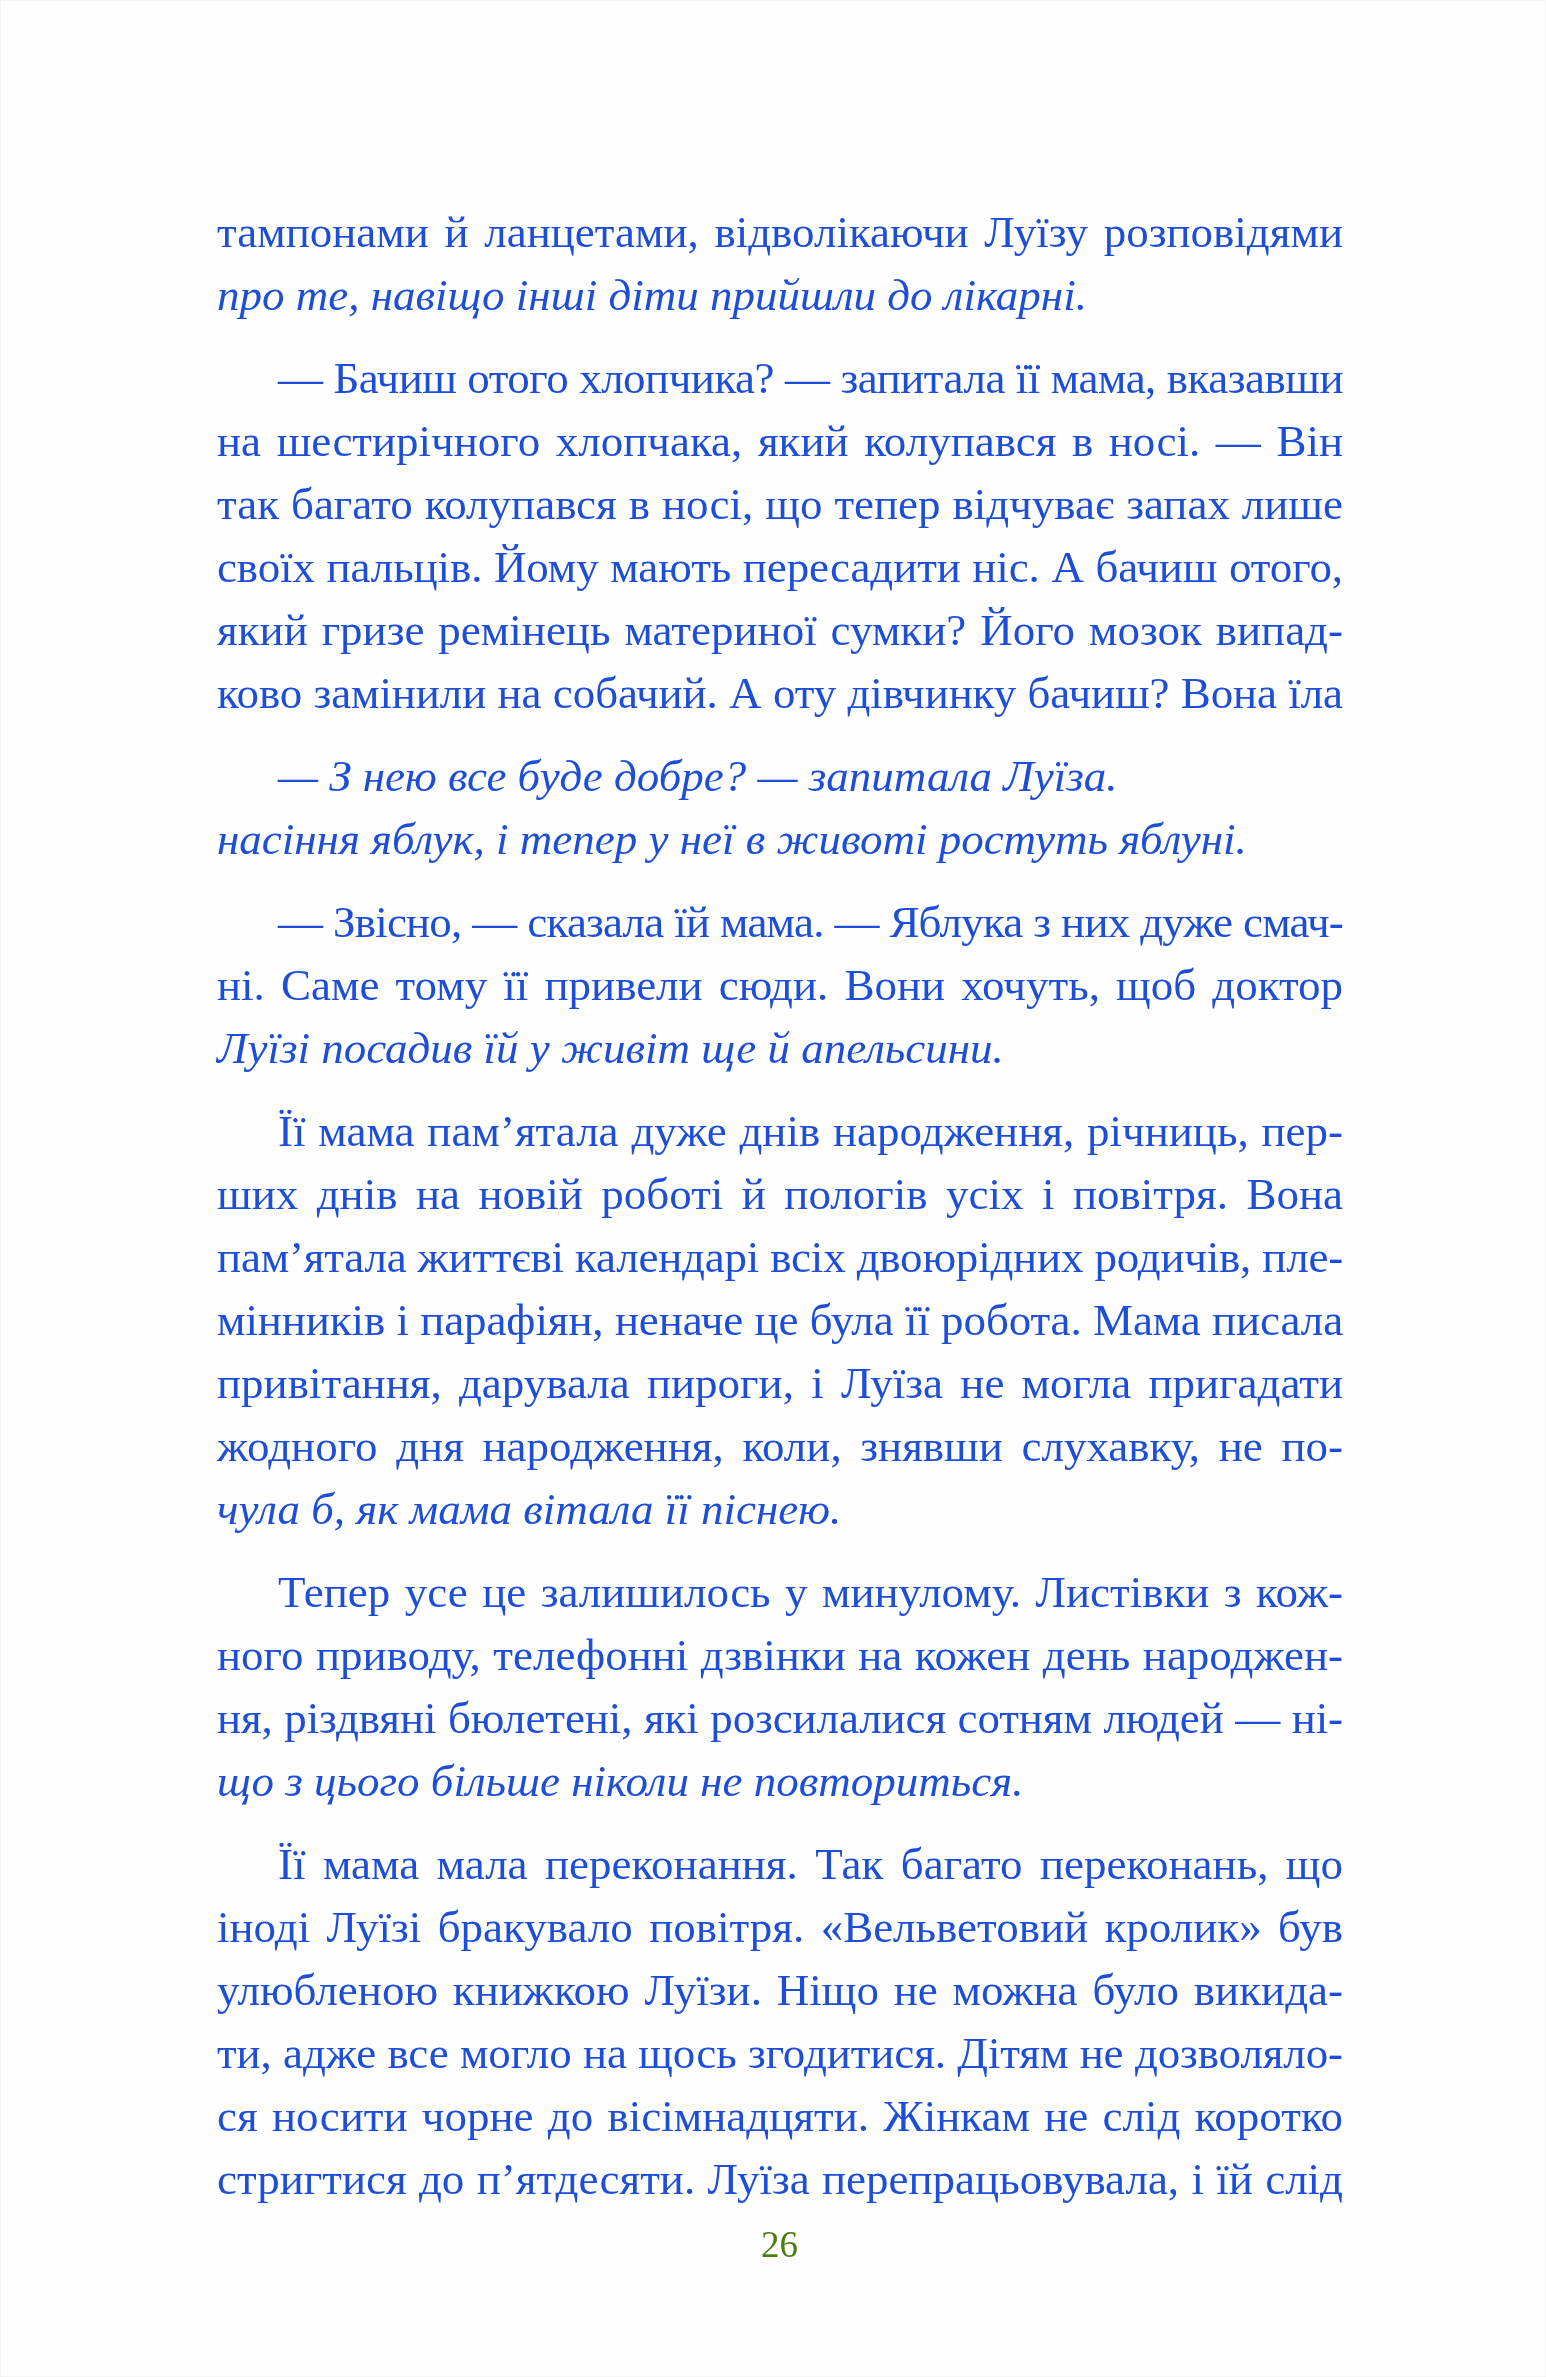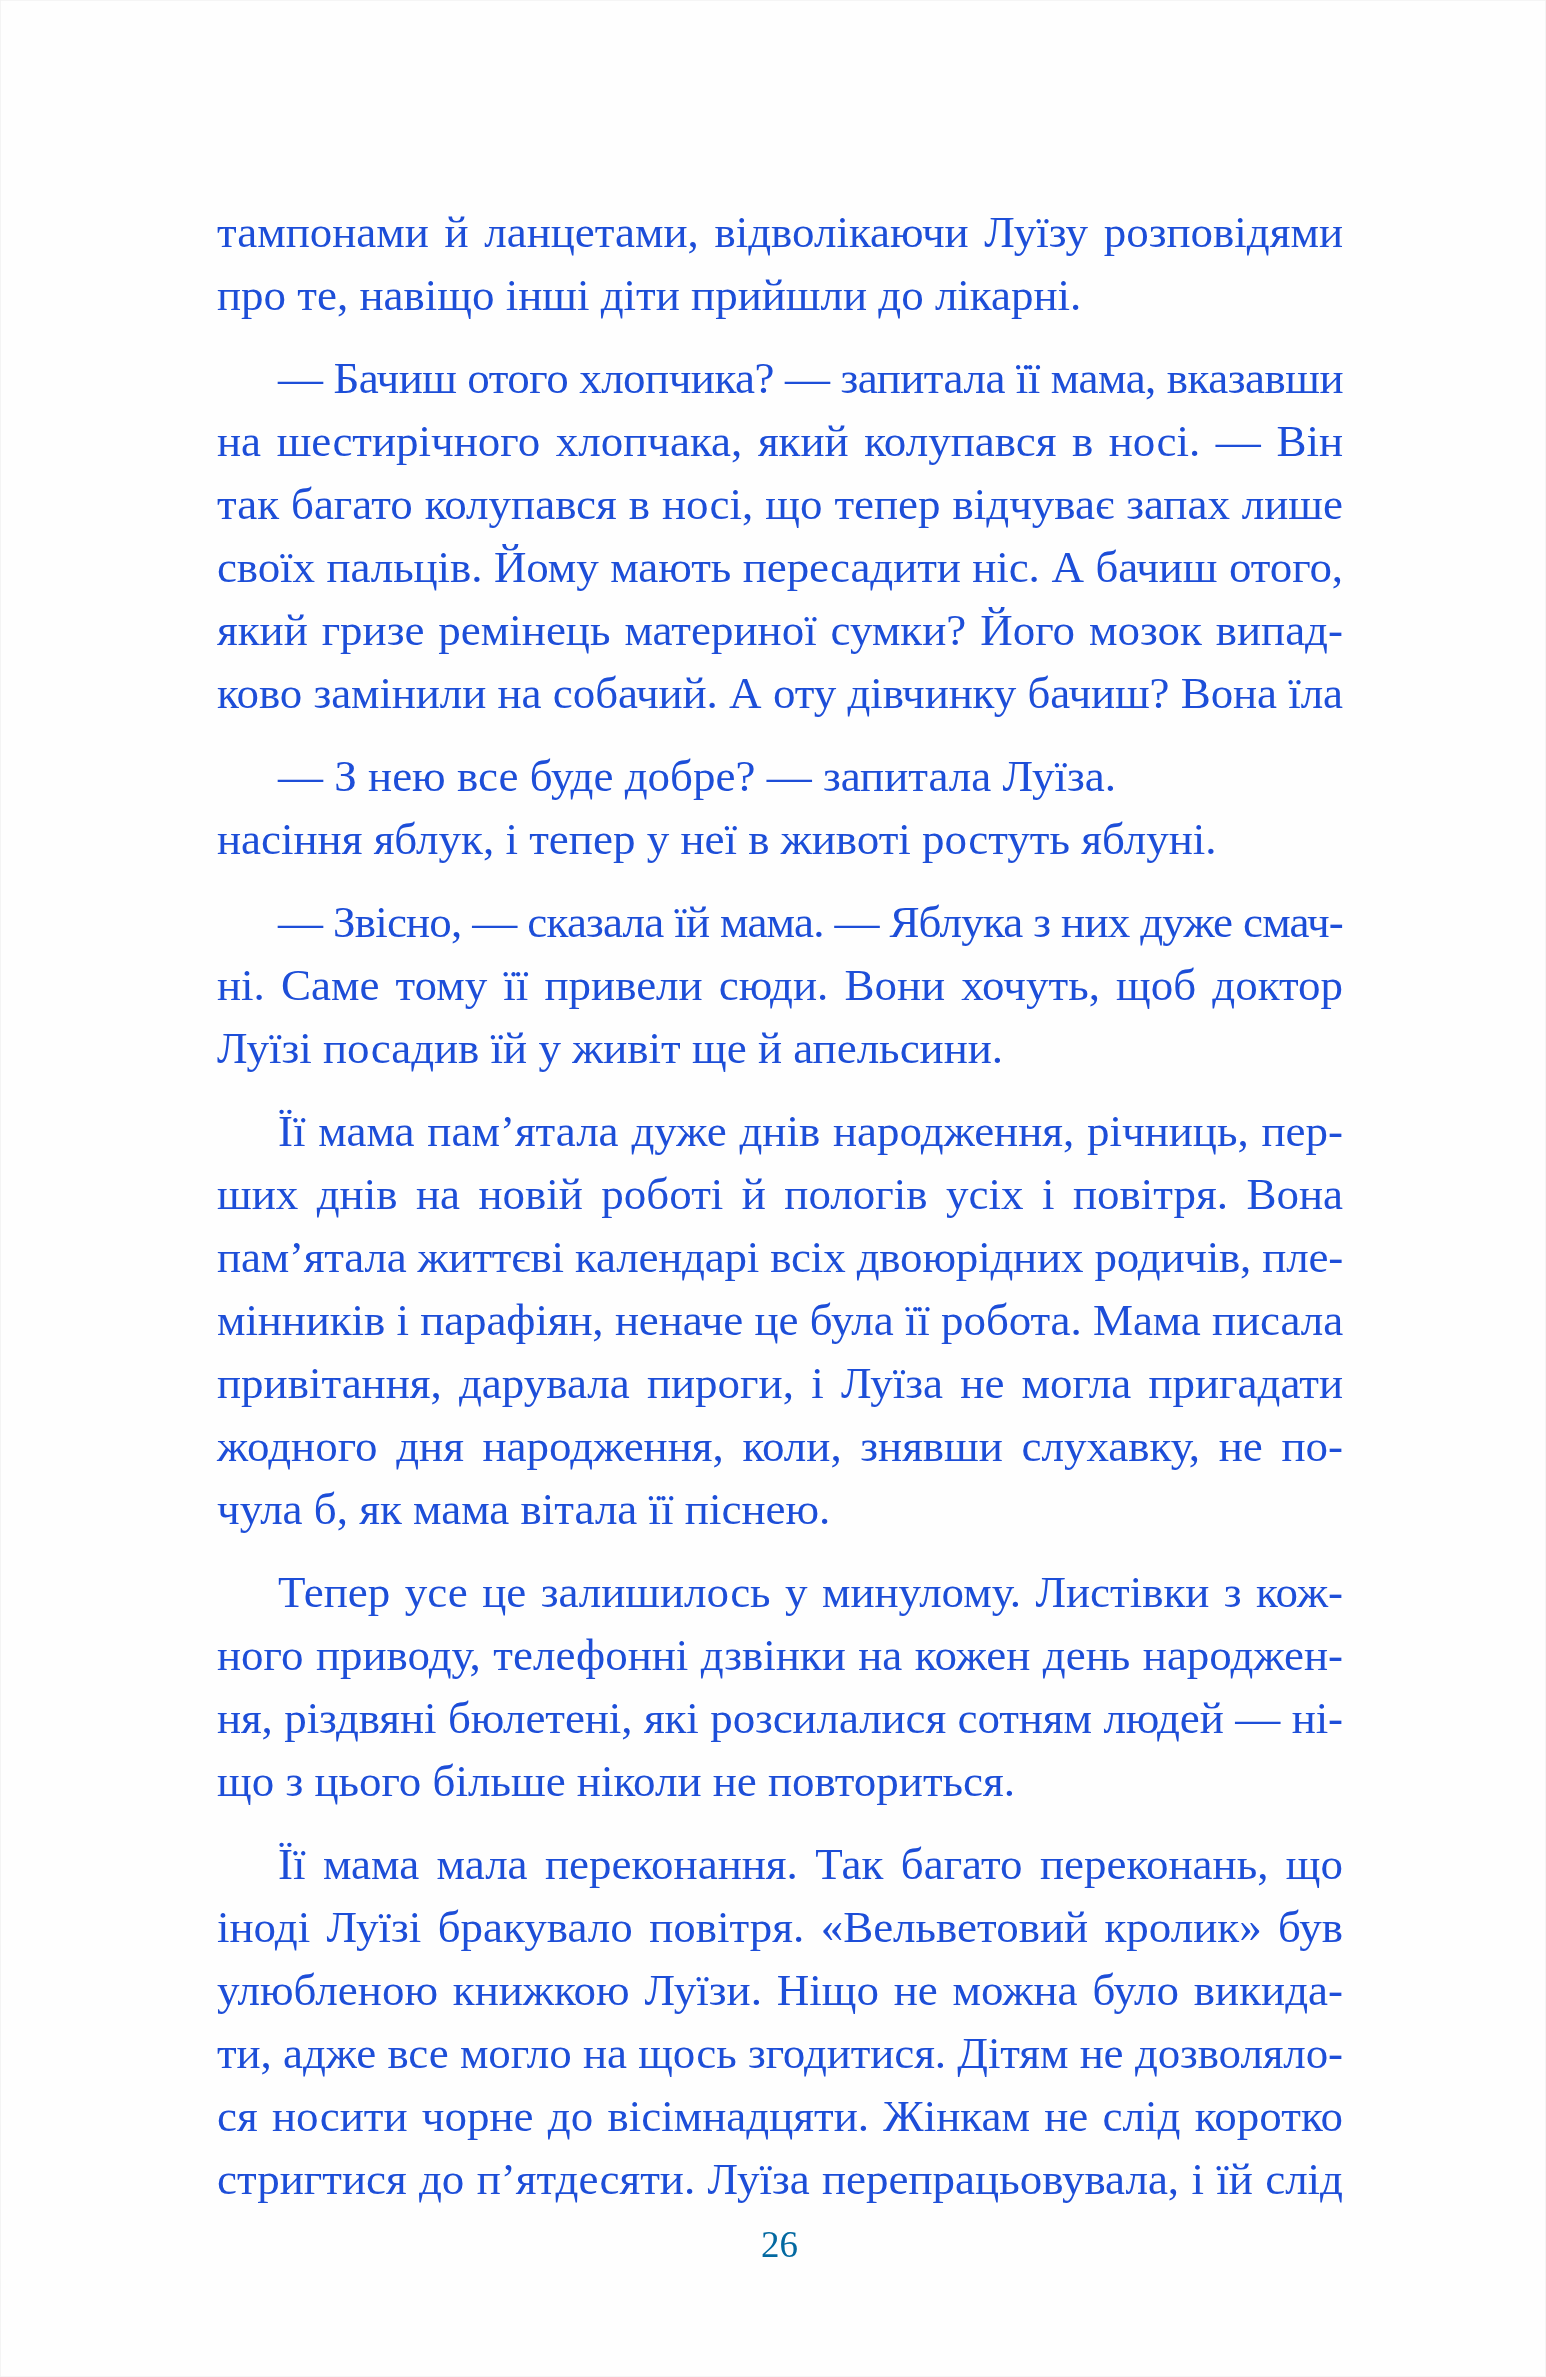--- a/index.html
+++ b/index.html
@@ -11,26 +11,26 @@
   }
   .text-block {
     position: absolute; left: 217px; top: 201px; width: 1126px;
     font-family: "Liberation Serif", "DejaVu Serif", serif;
     font-size: 45px; line-height: 63px; color: #1d4ed8;
   }
   .line {
     display: block; height: 63px; white-space: nowrap; overflow: visible;
     text-align: justify; text-align-last: justify;
   }
-  .line.last { text-align: left; text-align-last: left; }
+  .line.last { text-align: left; text-align-last: left; font-style: italic; }
   .line.indent { padding-left: 61px; margin-top: 20px; }
   .page-number {
     position: absolute; left: 699px; top: 2221px; width: 161px; text-align: center;
     font-family: "Liberation Serif", "DejaVu Serif", serif;
-    font-size: 37px; line-height: 48px; color: #0369a1;
+    font-size: 37px; line-height: 48px; color: #4d7c0f;
   }
 </style>
 </head>
 <body>
 
 <div class="page">
   <div class="text-block" id="text-block">
       <span class="line" style="white-space: normal;">тампонами й ланцетами, відволікаючи Луїзу розповідями</span>
       <span class="line last" style="white-space: normal;">про те, навіщо інші діти прийшли до лікарні.</span>
       <span class="line indent" style="white-space: nowrap; letter-spacing: -0.5px;">— Бачиш отого хлопчика? — запитала її мама, вказавши</span>

